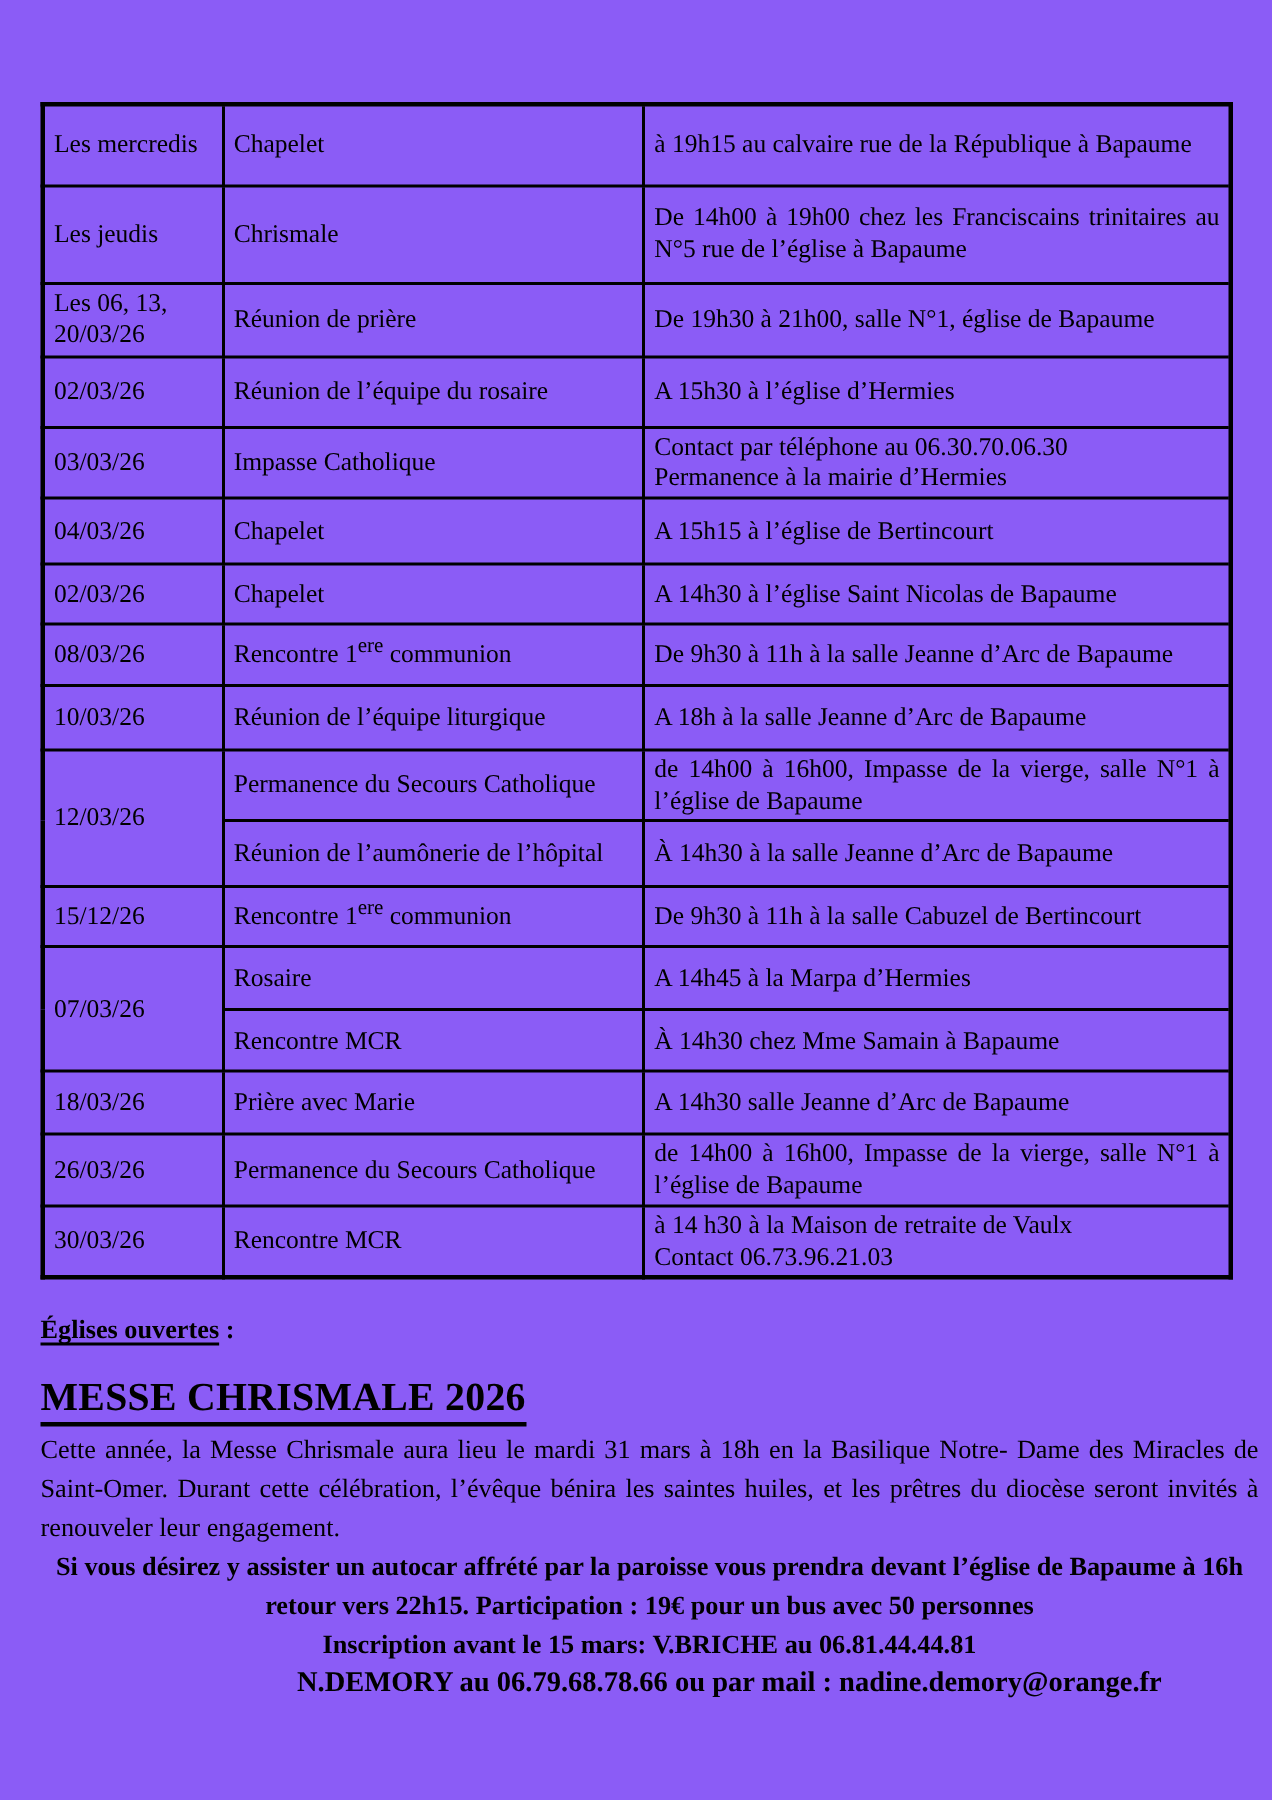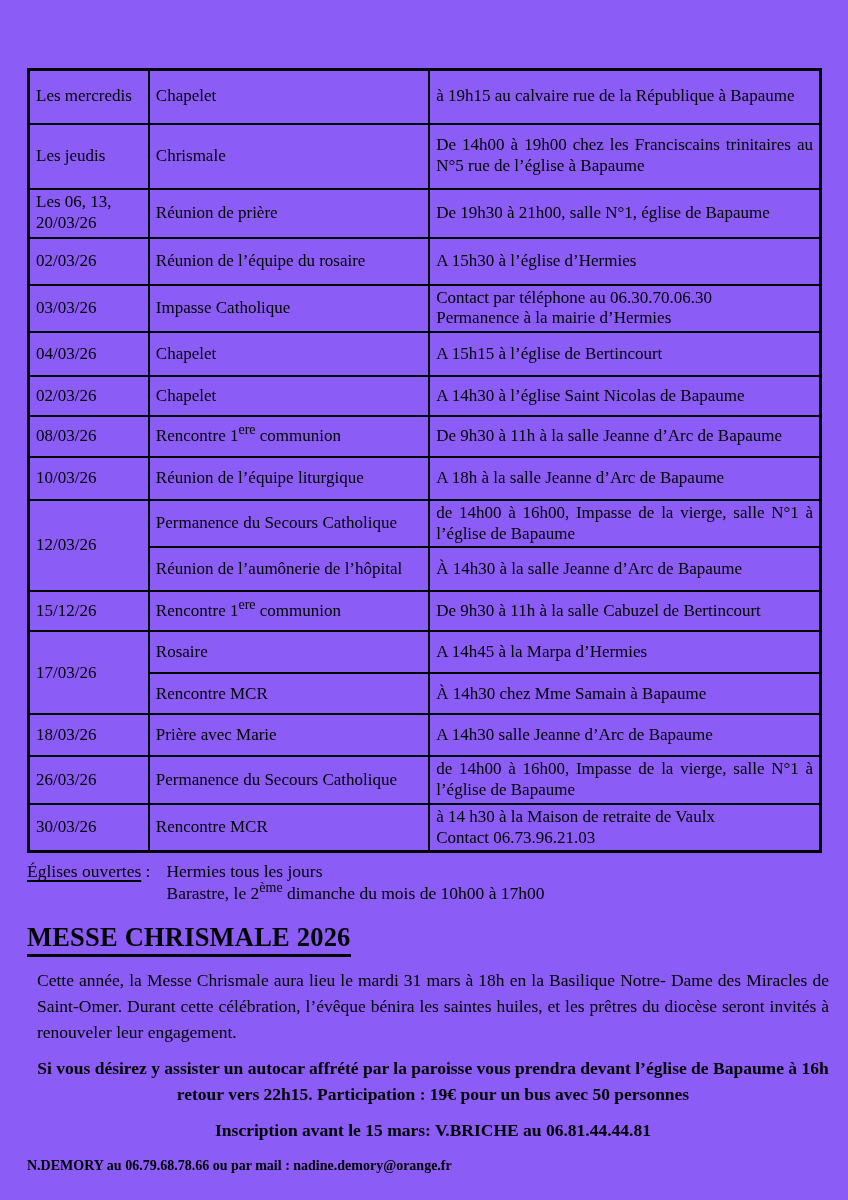--- a/index.html
+++ b/index.html
@@ -31,22 +31,22 @@
     line-height: 1.22;
     overflow: hidden;
   }
   td.c1 { width: 115px; }
   td.c2 { width: 268px; }
   td.c3 { width: 374px; text-align: justify; white-space: pre-line; }
   sup { font-size: 14px; line-height: 0; }
 
   .eglises {
     display: flex;
-    margin-top: 8px;
-    font-weight: normal;
+    margin-top: 23px;
+    font-weight: bold;
     font-size: 17.5px;
     line-height: 1.22;
   }
   .eglises-label { white-space: nowrap; }
   .eglises-label .ul { text-decoration: underline; text-decoration-thickness: 2px; text-underline-offset: 3px; }
   .eglises-lines { margin-left: 16px; }
 
   .messe-title {
     margin: 18px 0 2px 0;
     font-size: 26.5px;
@@ -55,28 +55,29 @@
   }
   .messe-title span {
     display: inline-block;
     border-bottom: 3px solid #000;
     padding-bottom: 1px;
     text-align: right;
   }
   .para {
     font-size: 17.5px;
     line-height: 26px;
-    margin: 10px;
+    margin: 0;
     text-align: justify;
   }
   .para.bold { font-weight: bold; text-align: center; }
   .indent-line {
-    font-size: 14px;
+    font-size: 19px;
     line-height: 26px;
     font-weight: bold;
+    margin-left: 171px;
   }
 </style>
 </head>
 <body>
 
 <div class="page">
 
   <table class="events">
     <tbody>
       <tr style="height:54px">
@@ -133,21 +134,21 @@
       <tr style="height:44px">
         <td class="c2">Réunion de l’aumônerie de l’hôpital</td>
         <td class="c3">À 14h30 à la salle Jeanne d’Arc de Bapaume</td>
       </tr>
       <tr style="height:40px">
         <td class="c1">15/12/26</td>
         <td class="c2"><span>Rencontre 1</span><sup>ere</sup><span> communion</span></td>
         <td class="c3">De 9h30 à 11h à la salle Cabuzel de Bertincourt</td>
       </tr>
       <tr style="height:42px">
-        <td class="c1" rowspan="2">17/03/26</td>
+        <td class="c1" rowspan="2">07/03/26</td>
         <td class="c2">Rosaire</td>
         <td class="c3">A 14h45 à la Marpa d’Hermies</td>
       </tr>
       <tr style="height:41px">
         <td class="c2">Rencontre MCR</td>
         <td class="c3">À 14h30 chez Mme Samain à Bapaume</td>
       </tr>
       <tr style="height:42px">
         <td class="c1">18/03/26</td>
         <td class="c2">Prière avec Marie</td>
@@ -162,24 +163,20 @@
         <td class="c1">30/03/26</td>
         <td class="c2">Rencontre MCR</td>
         <td class="c3">à 14 h30 à la Maison de retraite de Vaulx
 Contact 06.73.96.21.03</td>
       </tr>
     </tbody>
   </table>
 
   <div class="eglises">
     <div class="eglises-label"><span class="ul">Églises ouvertes</span><span> :</span></div>
-    <div class="eglises-lines">
-      <div>Hermies tous les jours</div>
-      <div><span>Barastre, le 2</span><sup>ème</sup><span> dimanche du mois de 10h00 à 17h00</span></div>
-    </div>
   </div>
 
   <div class="messe-title"><span>MESSE CHRISMALE 2026</span></div>
 
   <p class="para">Cette année, la Messe Chrismale aura lieu le mardi 31 mars à 18h en la Basilique Notre- Dame des Miracles de Saint-Omer. Durant cette célébration, l’évêque bénira les saintes huiles, et les prêtres du diocèse seront invités à renouveler leur engagement.</p>
   <p class="para bold">Si vous désirez y assister un autocar affrété par la paroisse vous prendra devant l’église de Bapaume à 16h retour vers 22h15. Participation : 19€ pour un bus avec 50 personnes</p>
   <div class="para bold">Inscription avant le 15 mars: V.BRICHE au 06.81.44.44.81</div>
   <div class="indent-line">N.DEMORY au 06.79.68.78.66 ou par mail : nadine.demory@orange.fr</div>
 
 </div>

